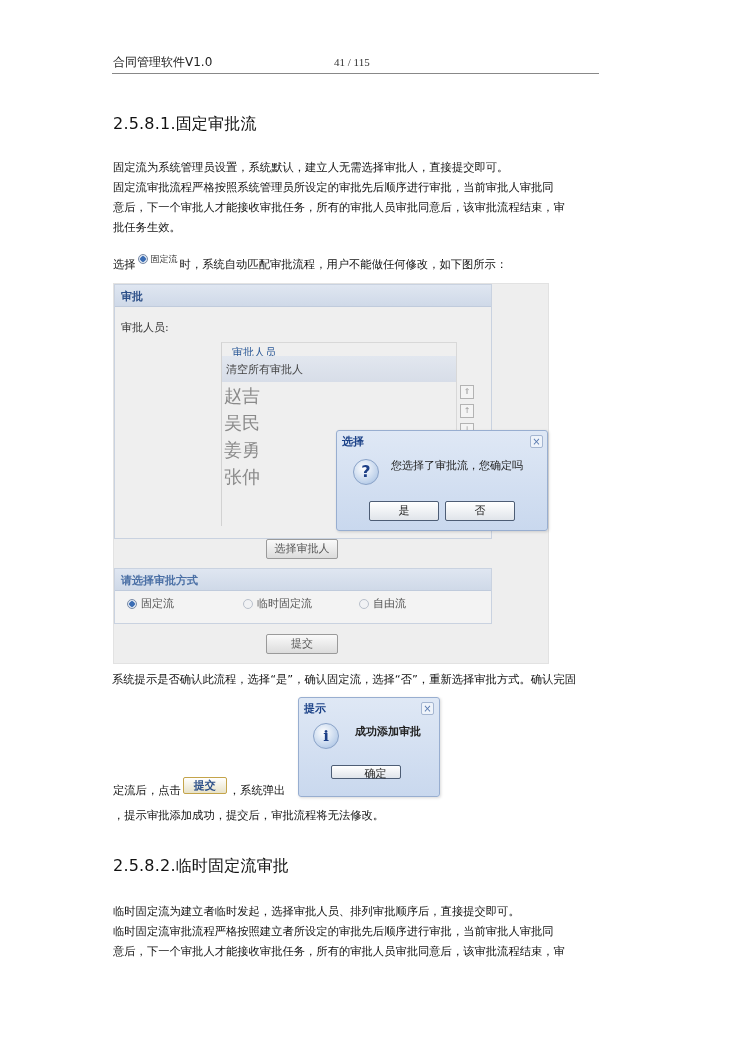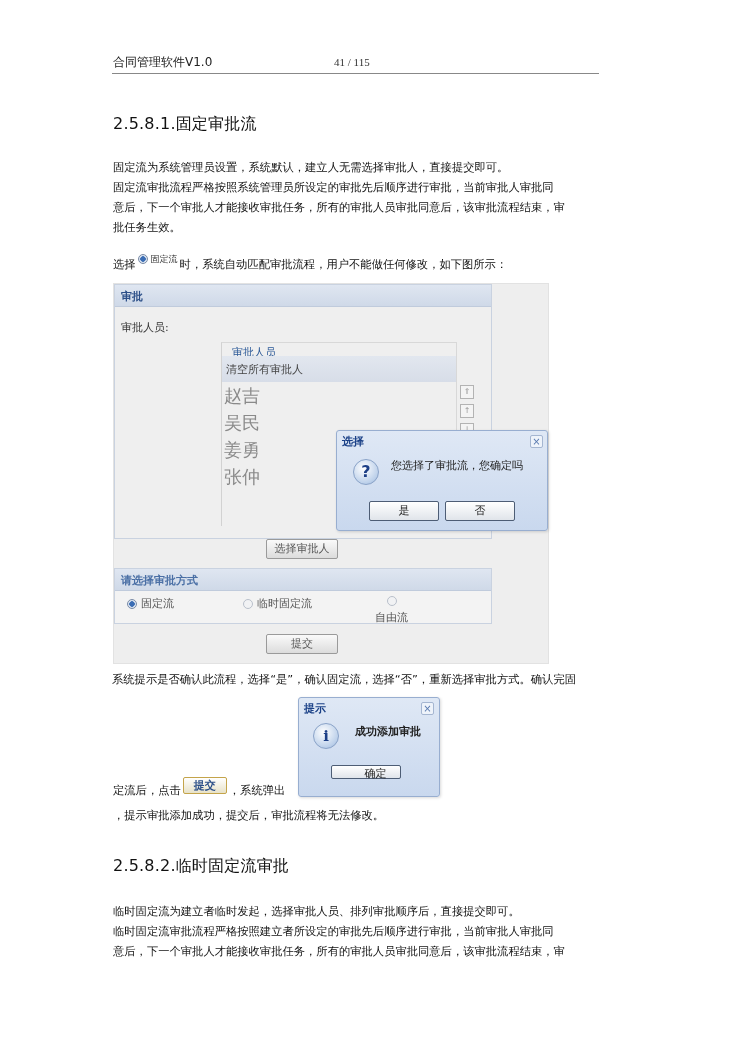--- a/index.html
+++ b/index.html
@@ -109,21 +109,21 @@
       <span>请选择审批方式</span>
     </div>
     <div class="abs mode-opt" style="left:12px;">
       <span class="radio-dot"></span>
       <span>固定流</span>
     </div>
     <div class="abs mode-opt" style="left:128px;">
       <span class="radio-empty"></span>
       <span>临时固定流</span>
     </div>
-    <div class="abs mode-opt" style="left:260px;flex-direction:column;">
+    <div class="abs mode-opt" style="left:244px;">
       <span class="radio-empty"></span>
       <span>自由流</span>
     </div>
   </div>
 
   <div class="abs btn btn-submit">提交</div>
 
   <div class="abs dialog dlg-confirm">
     <div class="abs dlg-title">选择</div>
     <div class="abs dlg-close" style="left:193px; top:4px;">×</div>

